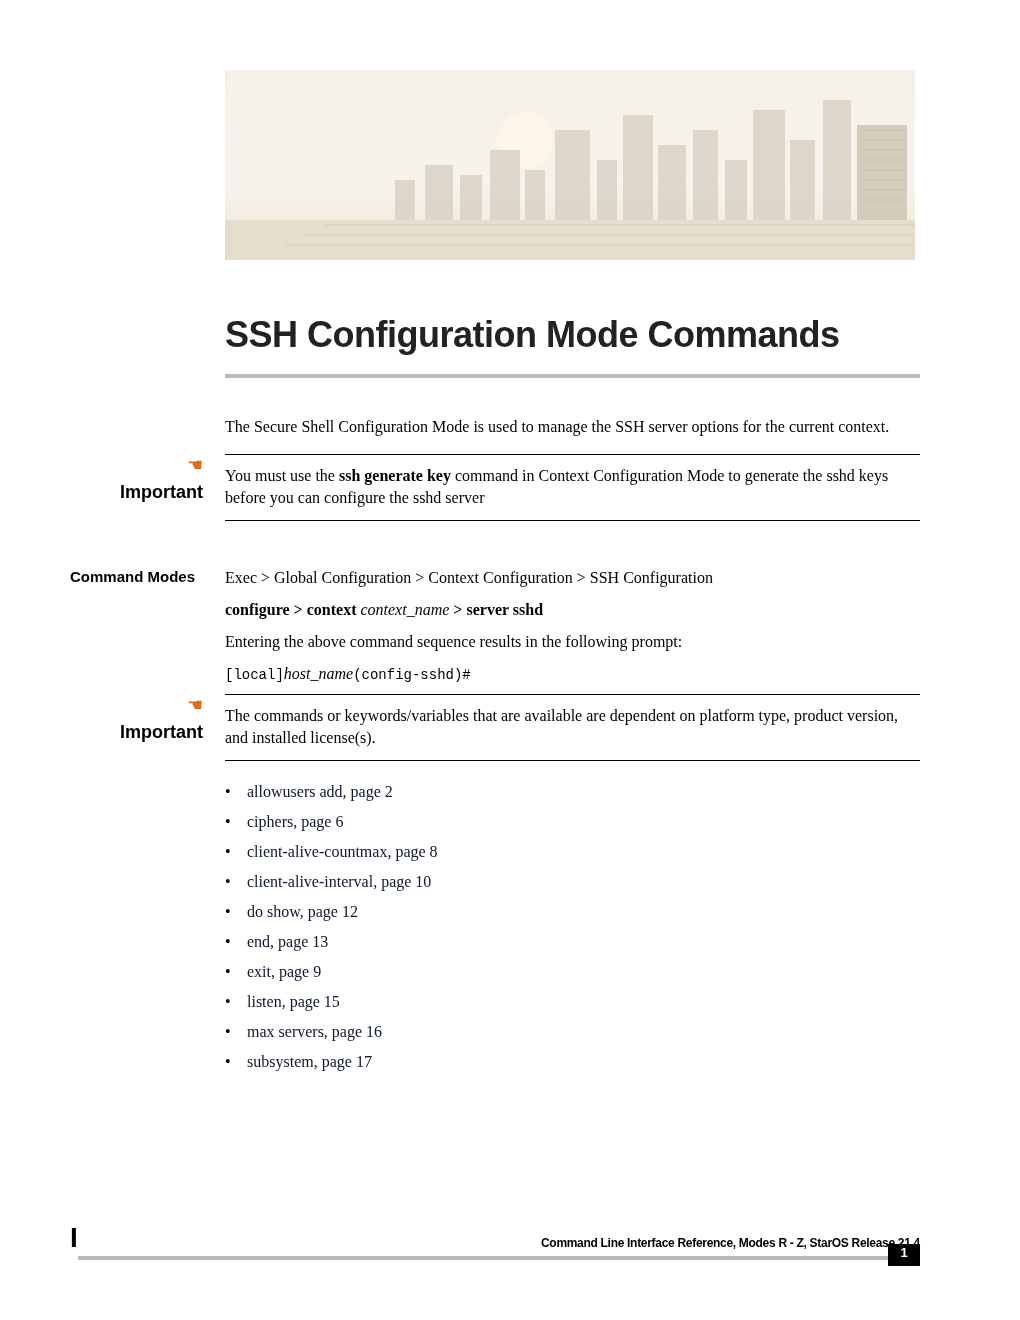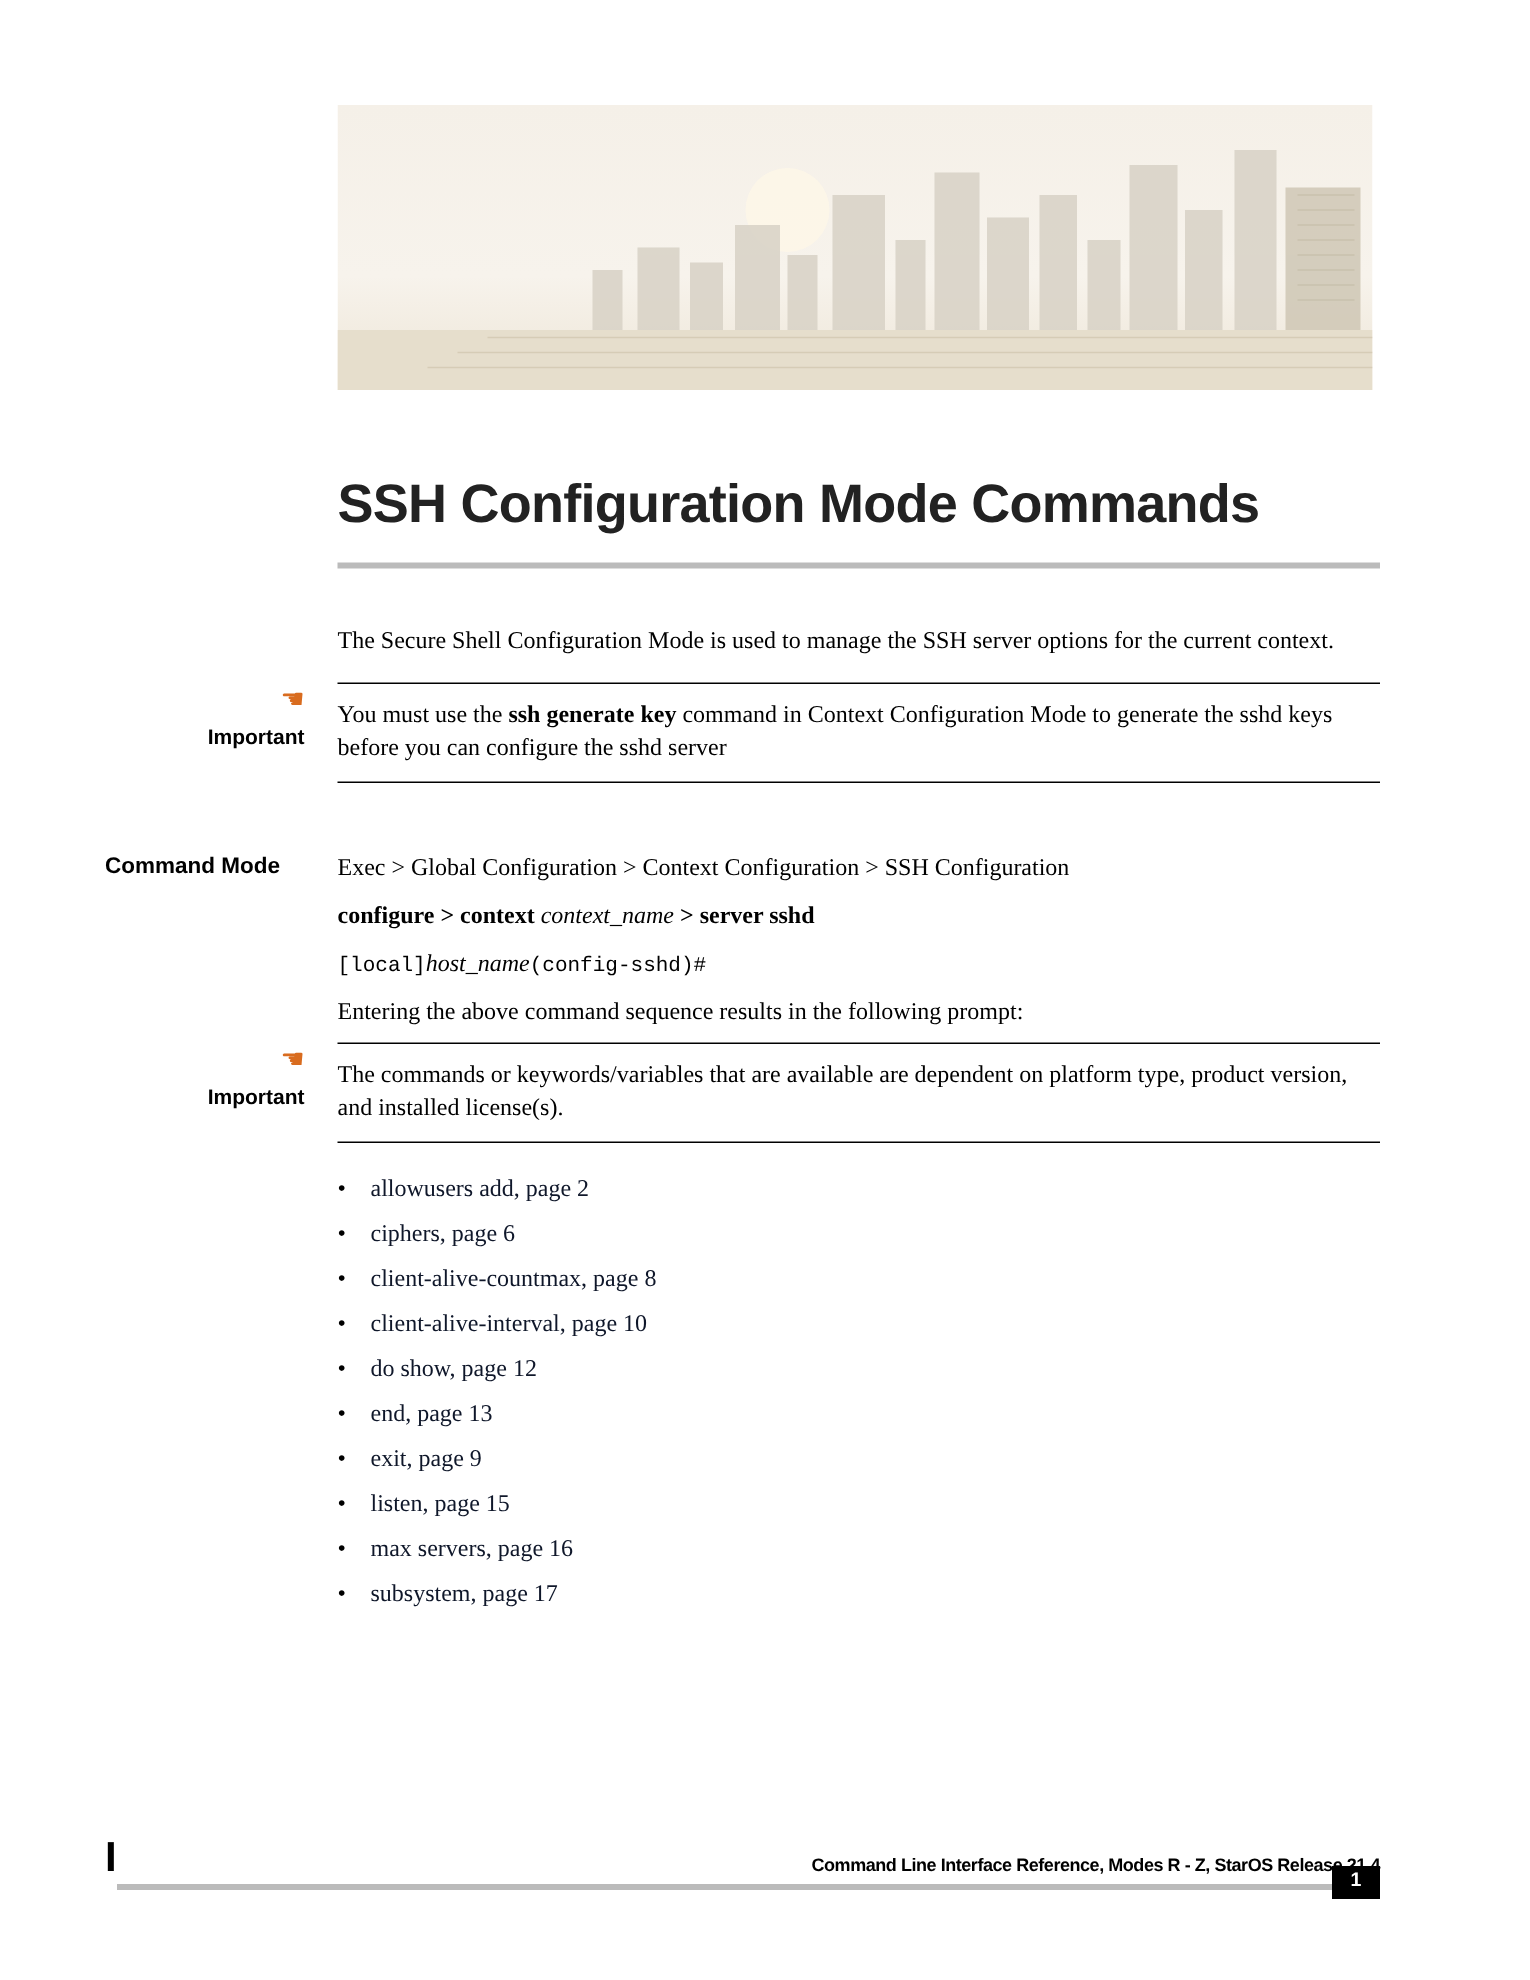--- a/index.html
+++ b/index.html
@@ -55,21 +55,21 @@
   }
   .hand-icon {
     display: inline-block;
     font-size: 18px;
     color: #d96c1f;
     transform: scaleX(-1);
     margin-bottom: 6px;
   }
   .important-label {
     font-family: Arial, Helvetica, sans-serif;
-    font-size: 14px;
+    font-size: 18px;
     font-weight: 700;
     display: block;
   }
   .note-body-col {
     flex: 1;
   }
   .note-rule {
     border: none;
     border-top: 1px solid #000;
     margin: 0 0 10px 0;
@@ -248,30 +248,30 @@
     <div class="note-body-col">
       <hr class="note-rule">
       <div class="note-text">
         <span>You must use the </span><span class="bold">ssh generate key</span><span> command in Context Configuration Mode to generate the sshd keys before you can configure the sshd server</span>
       </div>
       <hr class="note-rule-bottom">
     </div>
   </div>
 
   <div class="section-row">
-    <div class="section-label">Command Mode</div>
+    <div class="section-label">Command Modes</div>
     <div class="section-body">
       <div>Exec &gt; Global Configuration &gt; Context Configuration &gt; SSH Configuration</div>
       <div class="cmd-line">
         <span class="bold">configure &gt; context </span><span class="ital">context_name</span><span class="bold"> &gt; server sshd</span>
       </div>
+      <div class="cmd-line">Entering the above command sequence results in the following prompt:</div>
       <div class="cmd-line">
         <span class="mono">[local]</span><span class="ital">host_name</span><span class="mono">(config-sshd)#</span>
       </div>
-      <div class="cmd-line">Entering the above command sequence results in the following prompt:</div>
     </div>
   </div>
 
   <div class="note-block" style="margin-top:8px;">
     <div class="note-label-col">
       <span class="hand-icon">☛</span><br>
       <span class="important-label">Important</span>
     </div>
     <div class="note-body-col">
       <hr class="note-rule">

